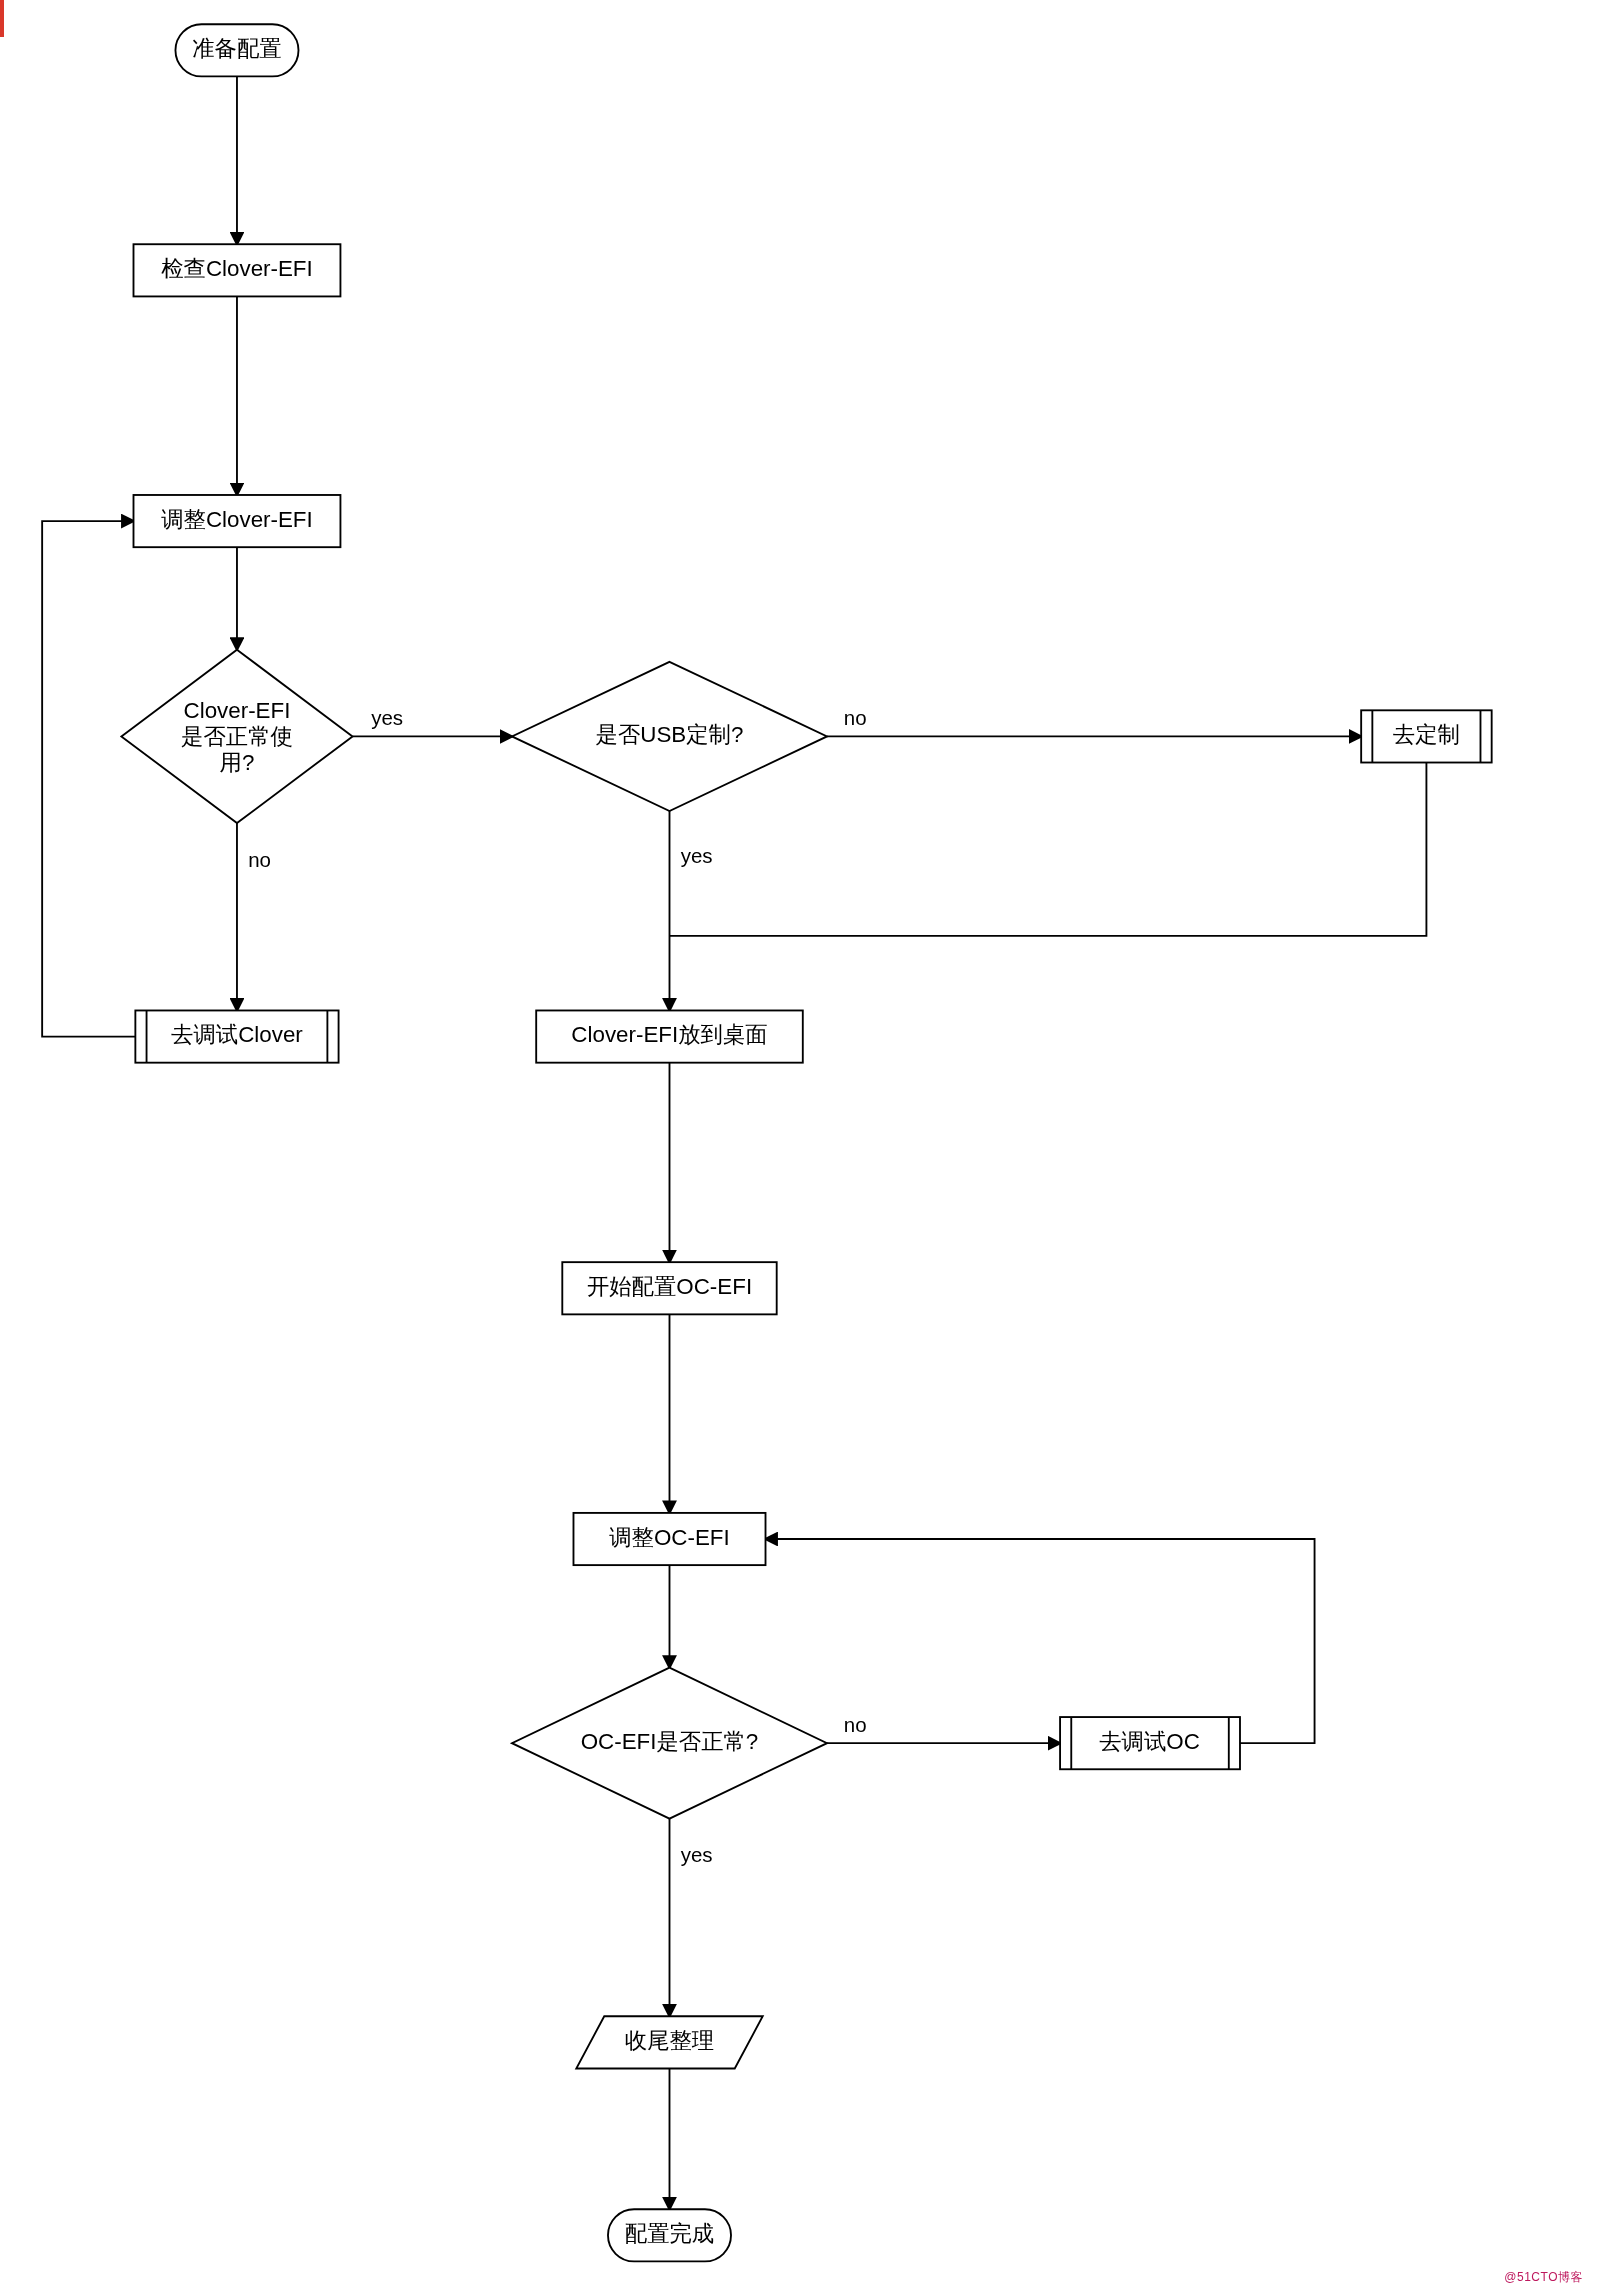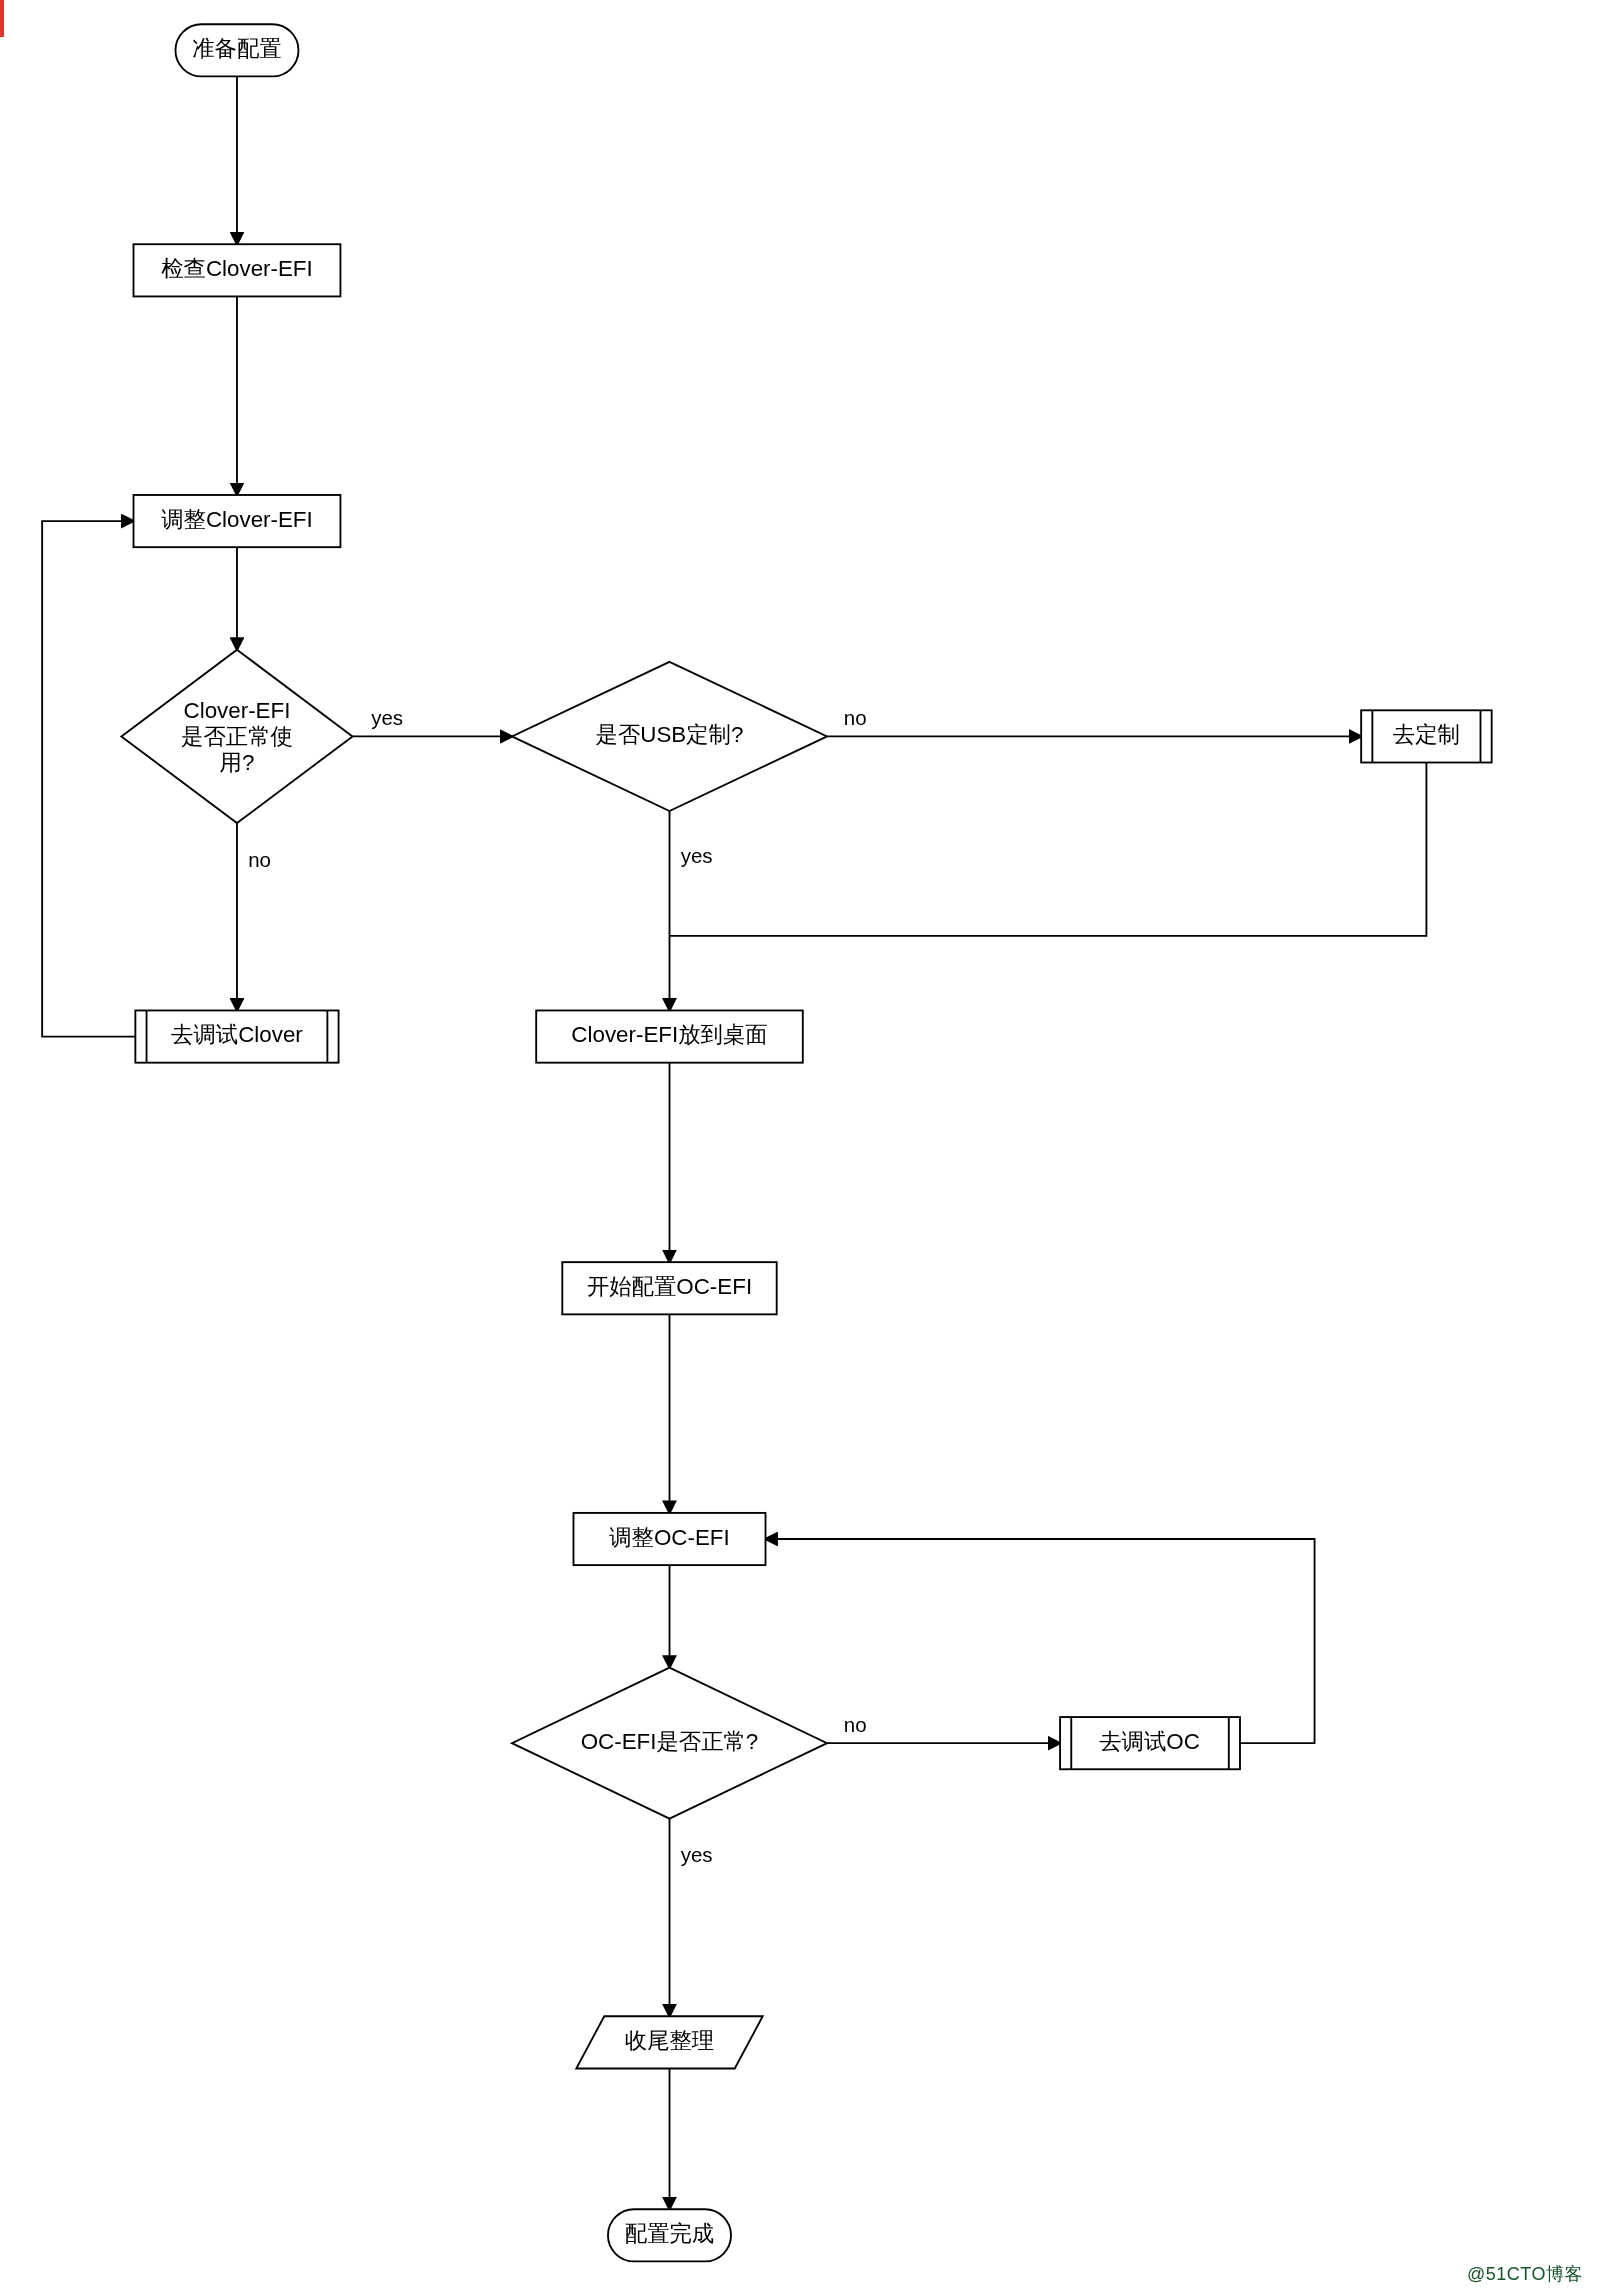--- a/index.html
+++ b/index.html
@@ -30,22 +30,22 @@
   }
   .edge {
     fill: none;
     stroke: #000000;
     stroke-width: 2;
   }
   .watermark {
     position: absolute;
     right: 17px;
     bottom: 9.3px;
-    font-size: 18px;
-    color: #14532d;
+    font-size: 12px;
+    color: #be185d;
     letter-spacing: 0.5px;
   }
   .red-bar {
     position: absolute;
     left: 0;
     top: 0;
     width: 3.7px;
     height: 37px;
     background: #d9372a;
   }

